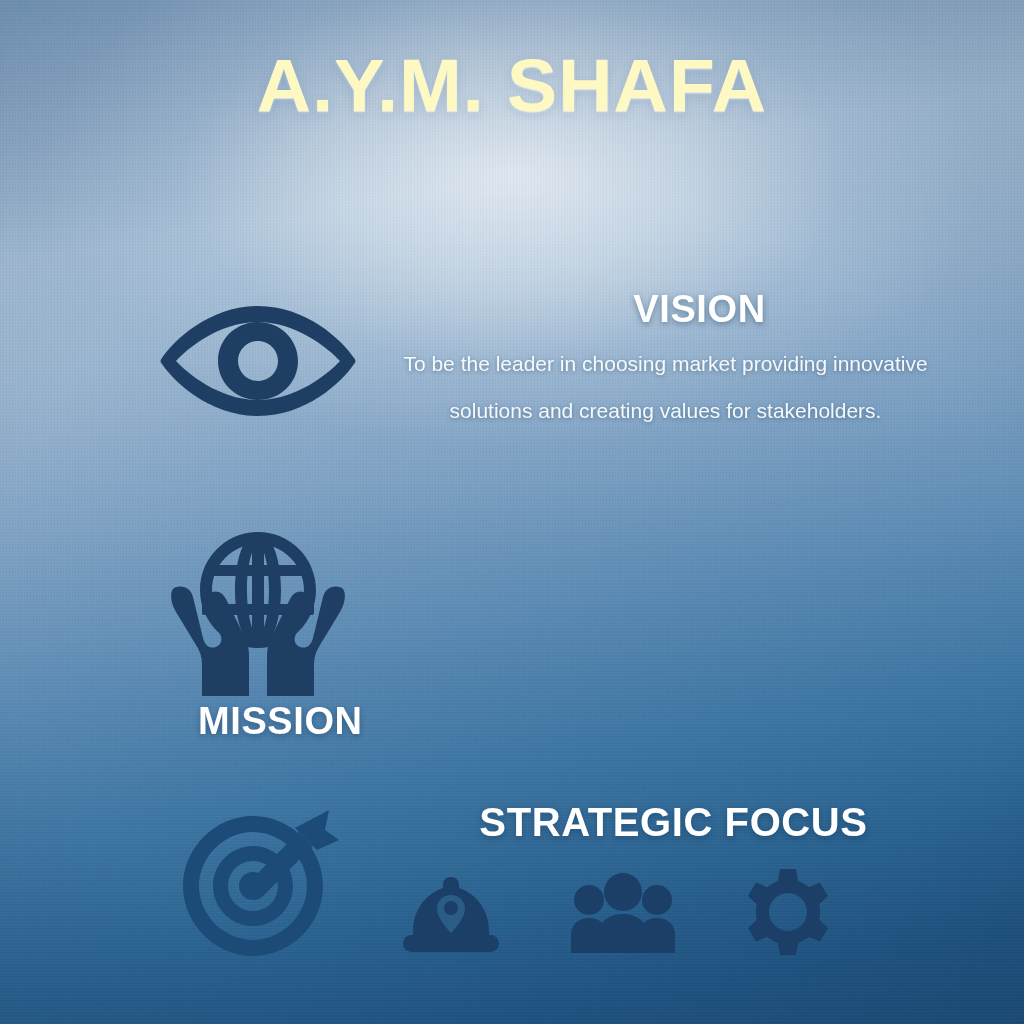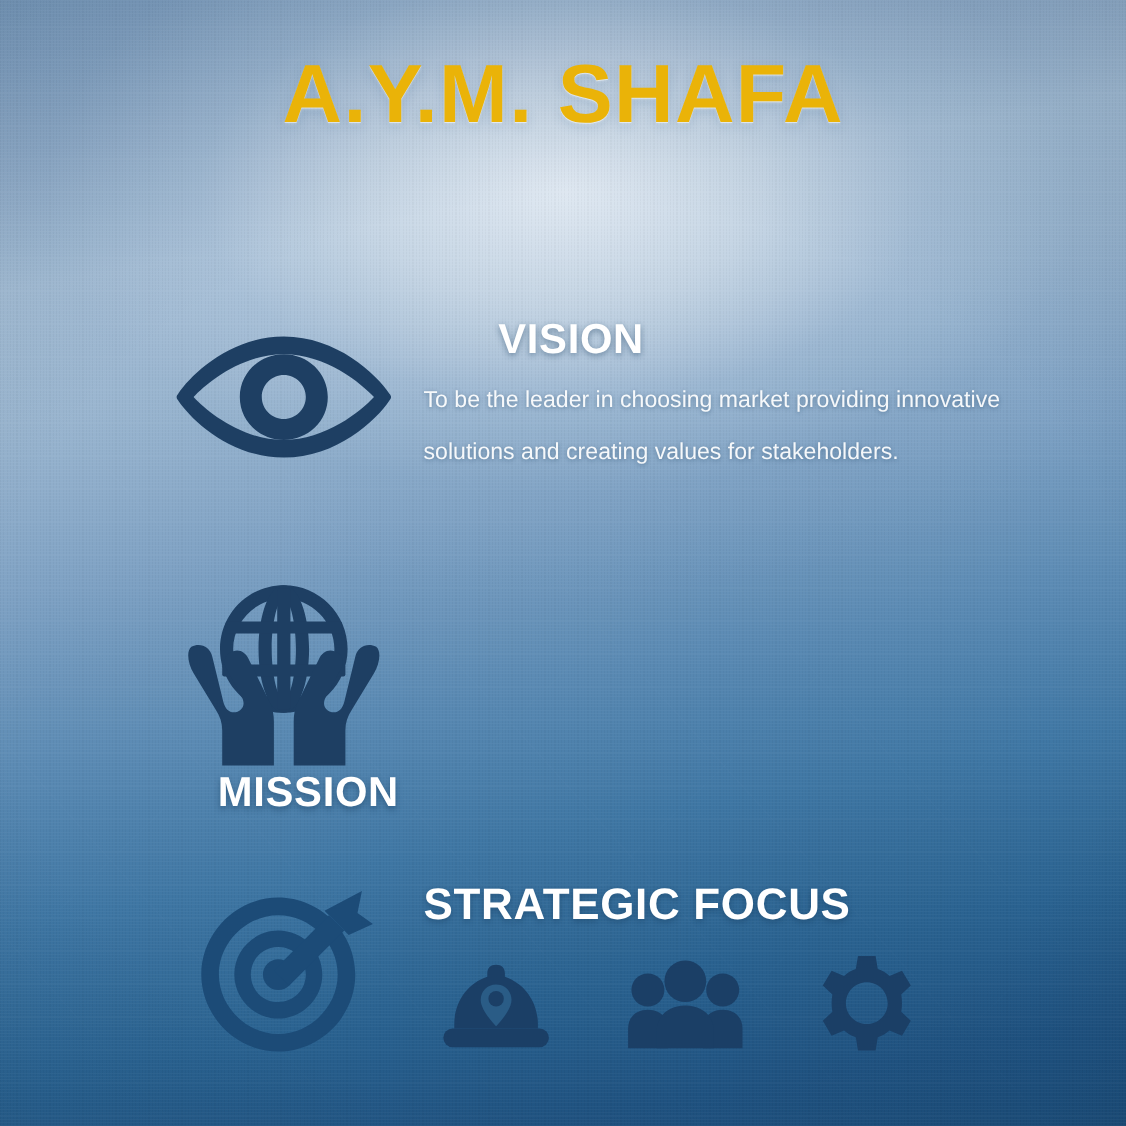--- a/index.html
+++ b/index.html
@@ -97,32 +97,33 @@
     left: 0;
     right: 0;
     text-align: center;
   }
   .title-line {
     display: block;
     font-size: 75px;
     line-height: 86px;
     font-weight: 700;
     letter-spacing: 1.2px;
-    color: #eab308;
+    color: #fef9c3;
     text-shadow:
       0 1px 0 rgba(255,255,255,0.48),
       0 2px 3px rgba(255,255,255,0.28),
       0 3px 10px rgba(90,130,170,0.28);
   }
 
   
   .section {
     position: absolute;
     display: flex;
     align-items: flex-start;
+    text-align: center;
   }
   .sec-icon {
     flex: 0 0 auto;
     display: flex;
     align-items: flex-start;
     justify-content: center;
   }
   .sec-text {
     flex: 1 1 auto;
   }

